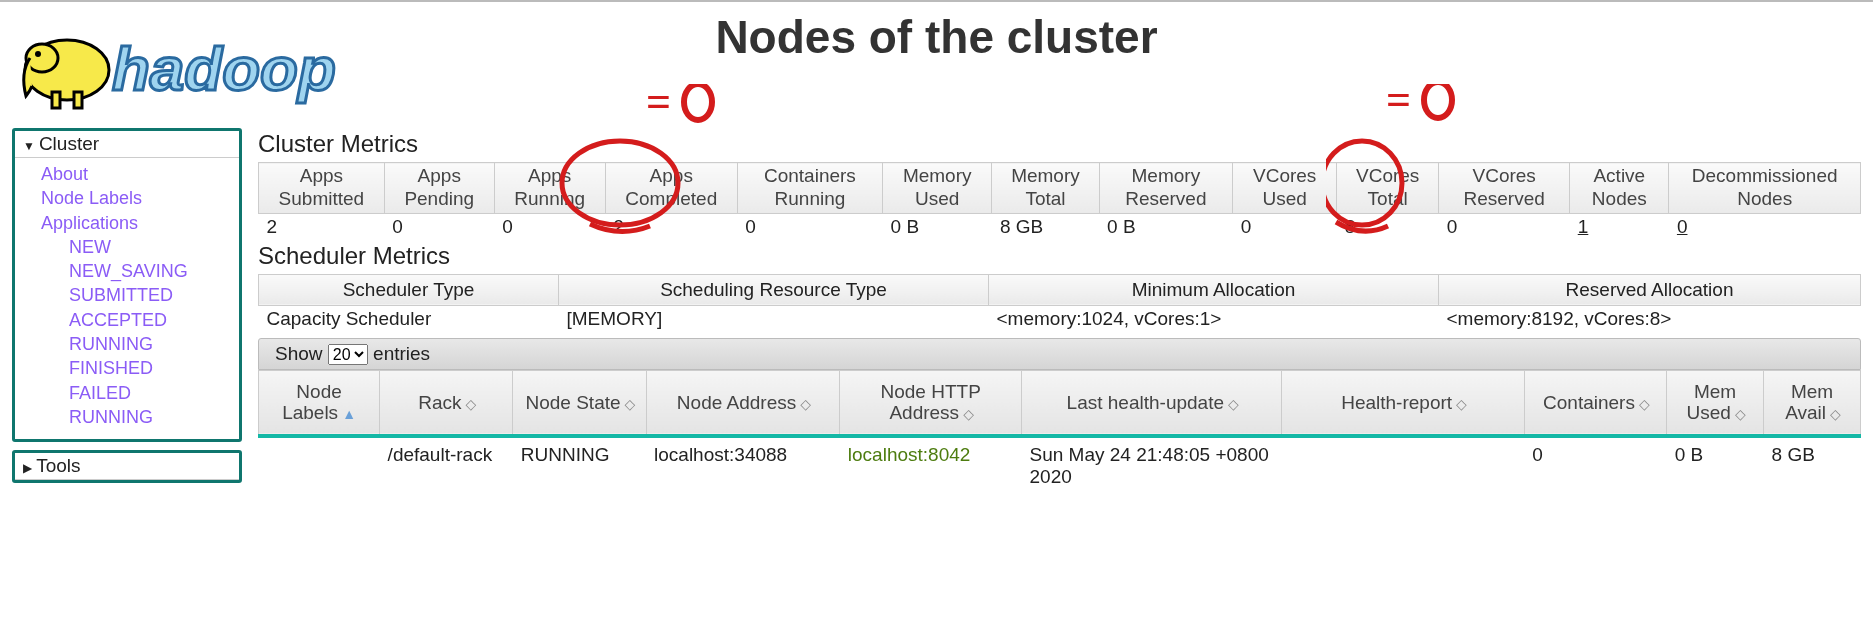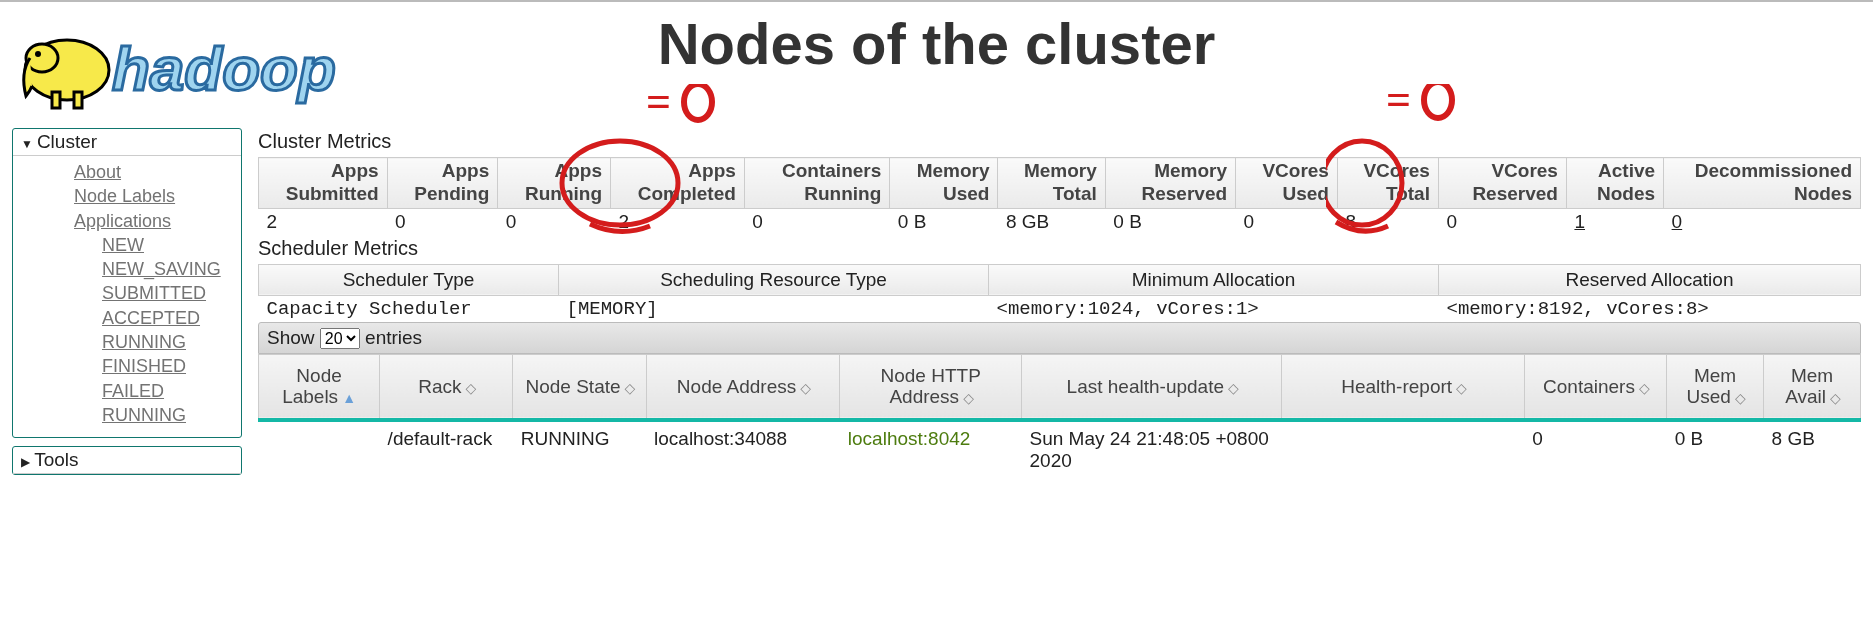--- a/index.html
+++ b/index.html
@@ -20,81 +20,79 @@
     position: relative;
   }
   .logo-wrap {
     display: flex;
     align-items: center;
   }
   .page-title {
     position: absolute;
     left: 50%;
     transform: translateX(-50%);
-    font-size: 58px;
+    font-size: 46px;
     font-weight: 800;
     color: #333;
     font-family: Verdana, Arial, sans-serif;
   }
   .body-row {
     display: flex;
     align-items: flex-start;
     padding: 0 12px;
   }
   .sidebar { width: 230px; flex: 0 0 230px; margin-right: 16px; }
   .sidebar-box {
-    border: 1px solid #0f766e;
+    border: 3px solid #0f766e;
     border-radius: 3px;
     margin-bottom: 8px;
   }
   .sidebar-header {
     padding: 2px 8px;
     border-bottom: 1px solid #ccc;
     font-size: 19px;
   }
   .sidebar-header .tri { display:inline-block; font-size:12px; margin-right:4px; }
   .sidebar-links { padding: 4px 4px 10px 26px; }
   .sidebar-links a {
     display: block;
-    color: #737373;
-    text-decoration: underline;
+    color: #8b5cf6;
     line-height: 1.35;
-    margin-left: 35px;
   }
   .sidebar-sub { padding-left: 28px; }
   .sidebar-links .scheduler { margin-top: 10px; }
   .content { flex: 1; }
-  .section-title { font-size: 20px; margin: 2px 0 4px 0; }
+  .section-title { font-size: 24px; margin: 2px 0 4px 0; }
   table { border-collapse: collapse; width: 100%; font-size: 19px; }
   .metrics th {
     background: linear-gradient(#fafafa,#eaeaea);
-    font-weight: 700;
+    font-weight: 400;
     color: #444;
     border: 1px solid #ccc;
     padding: 2px 8px;
-    text-align: right;
+    text-align: center;
     line-height: 1.2;
   }
   .metrics td { border-top: 1px solid #ccc; padding: 2px 8px; text-align: left; }
   .metrics td.linkcell { text-decoration: underline; }
   .sched th {
     background: linear-gradient(#fafafa,#eaeaea);
     font-weight: 400;
     border: 1px solid #ccc;
     padding: 4px 8px;
     text-align: center;
     margin-left: 8px;
   }
-  .sched td { border-top: 1px solid #ccc; padding: 2px 8px; font-family: Liberation Mono, monospace; }
+  .sched td { border-top: 1px solid #ccc; padding: 2px 8px; }
   .nodes-controls {
     background: linear-gradient(#e8e8e8,#d5d5d5);
     border: 1px solid #bbb;
     border-radius: 3px 3px 0 0;
-    padding: 4px 8px;
-    margin-top: 0;
+    padding: 4px 16px;
+    margin-top: 6px;
     font-size: 19px;
   }
   .nodes-controls select { font-size: 16px; }
   .nodes th {
     background: linear-gradient(#f5f5f5,#e4e4e4);
     font-weight: 400;
     border: 1px solid #ccc;
     padding: 10px 6px;
     text-align: center;
     color: #444;

